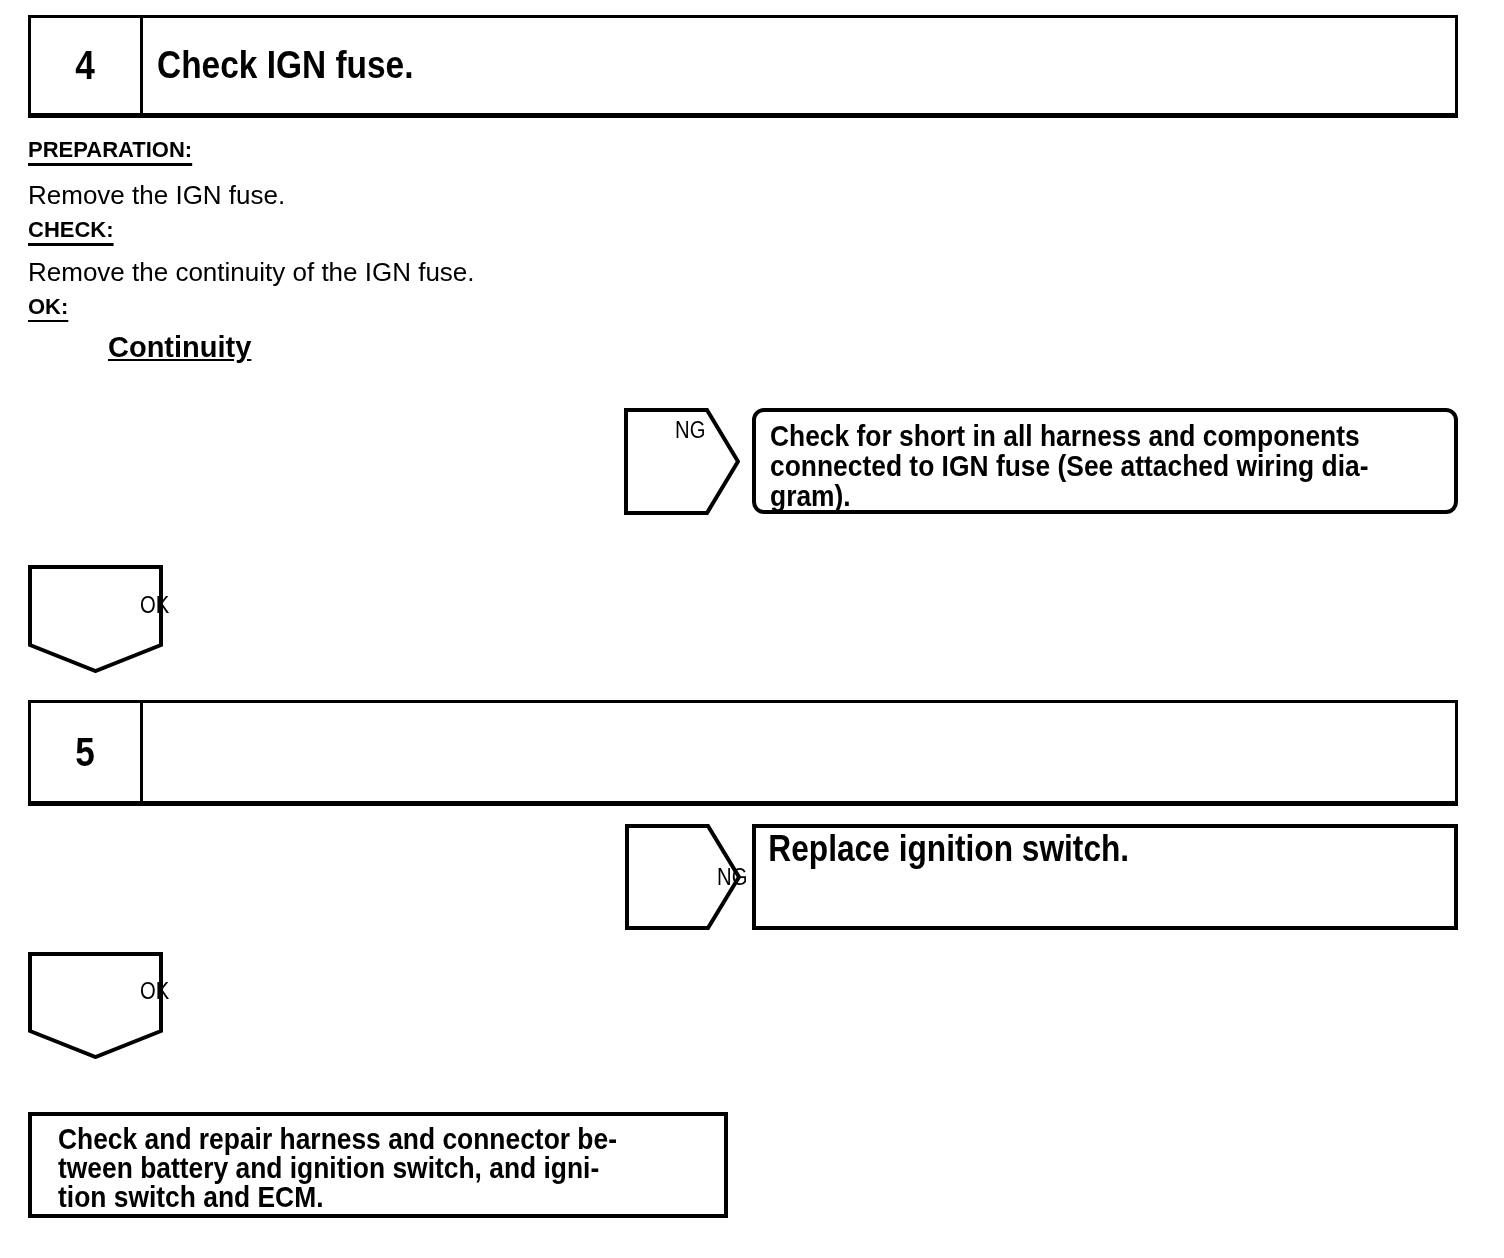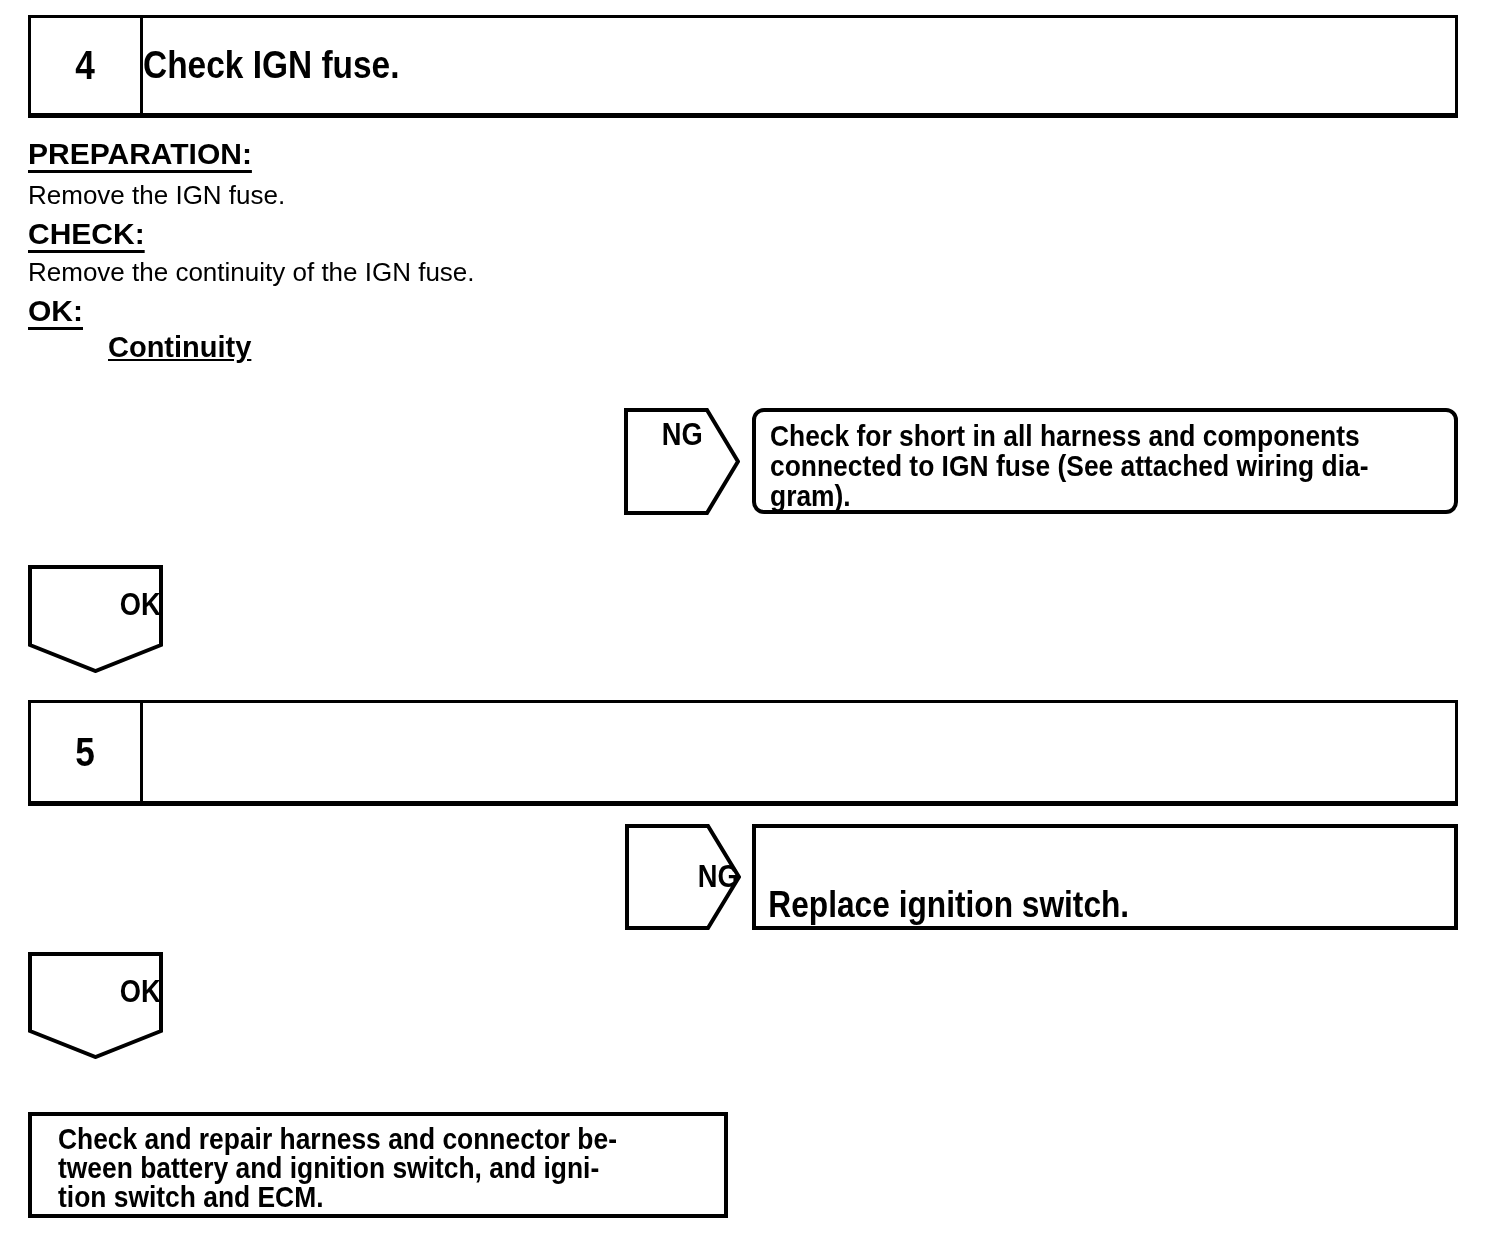--- a/index.html
+++ b/index.html
@@ -31,33 +31,34 @@
     display: flex;
     align-items: center;
     justify-content: center;
     font-weight: bold;
     font-size: 40px;
   }
   .steptitle {
     flex: 1;
     display: flex;
     align-items: center;
+    padding-left: 14px;
     font-weight: bold;
     font-size: 38px;
   }
 
   
   .cxl { display: inline-block; transform: scaleX(0.88); transform-origin: 0 50%; white-space: nowrap; }
   .cxc { display: inline-block; transform: scaleX(0.88); transform-origin: 50% 50%; white-space: nowrap; }
 
   
   .lab {
     position: absolute;
     left: 28px;
-    font-size: 30px;
+    font-size: 22px;
     font-weight: bold;
     text-decoration: underline;
     text-decoration-thickness: 3px;
     text-underline-offset: 6px;
     white-space: nowrap;
   }
   .body {
     position: absolute;
     left: 28px;
     font-size: 26px;
@@ -71,45 +72,45 @@
     font-weight: bold;
     white-space: nowrap;
     text-decoration: underline;
   }
 
   
   .penta { position: absolute; }
   .penta svg { position: absolute; left: 0; top: 0; }
   .penta .plab {
     position: absolute;
-    left: 0;
+    left: 8px;
     width: 100%;
     text-align: center;
-    font-weight: bold;
-    font-size: 31px;
+    font-weight: normal;
+    font-size: 23px;
   }
   .plab-mid { display: flex; align-items: center; justify-content: flex-end; }
 
   
   .actbox {
     position: absolute;
     border: 4px solid #000;
     background: #fff;
     box-sizing: border-box;
   }
   .actlines {
     font-weight: bold;
     font-size: 30px;
     line-height: 30px;
     transform: scaleX(0.88);
     transform-origin: 0 0;
     white-space: nowrap;
   }
   .ng1pad { padding: 9px 0 0 14px; border-radius: 12px; }
-  .ng2box { display: flex; align-items: flex-end; }
+  .ng2box { display: flex; align-items: flex-start; }
   .ng2text {
     font-weight: bold;
     font-size: 36px;
     padding-left: 14px;
     white-space: nowrap;
     transform: scaleX(0.88);
     transform-origin: 0 50%;
   }
   .respad { padding: 8px 0 4px 26px; }
   .reslines { line-height: 29px; }

